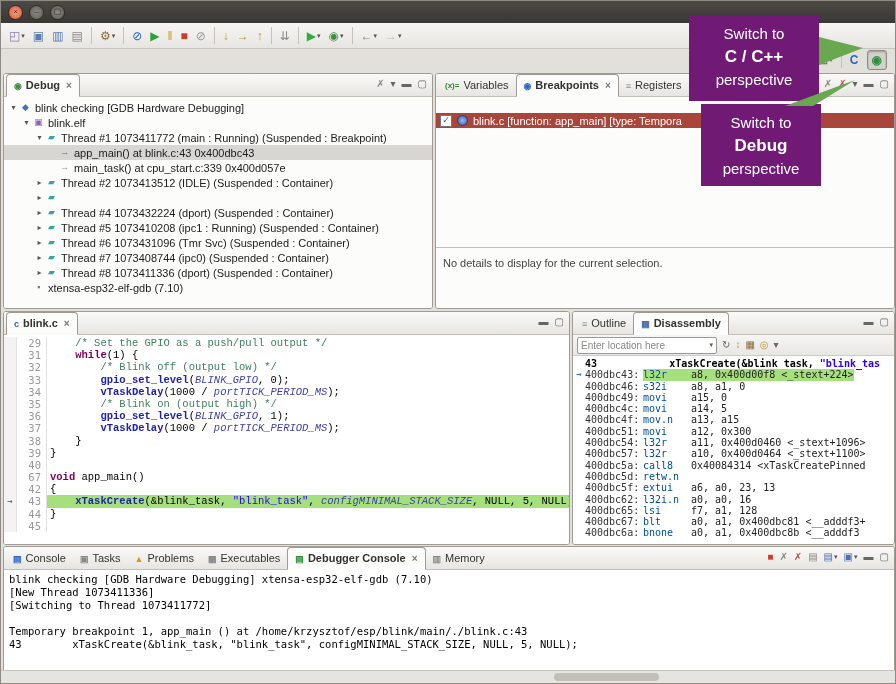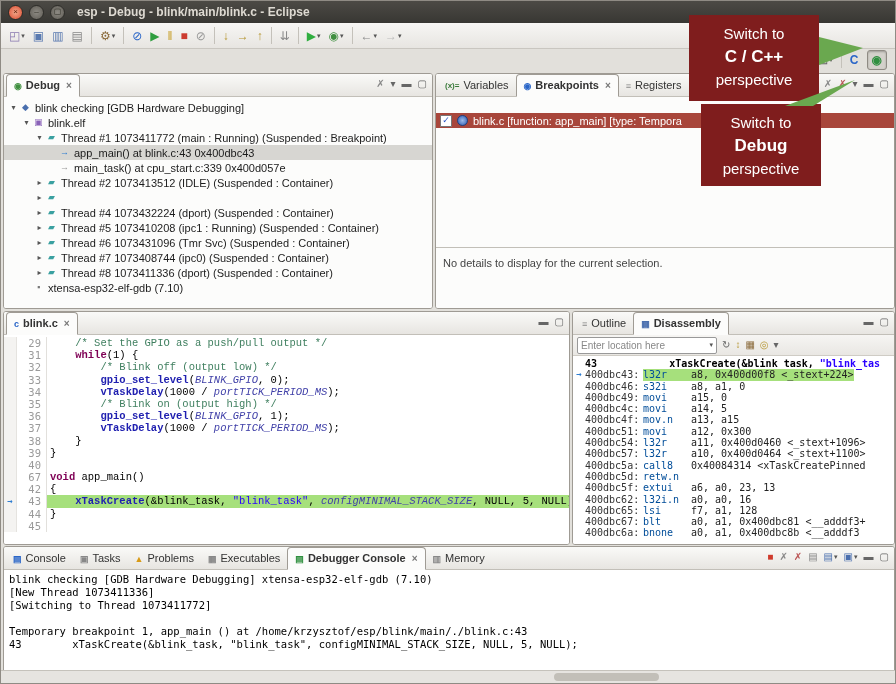--- a/index.html
+++ b/index.html
@@ -91,40 +91,39 @@
   
   #console-panel{left:2px;top:545px;width:890px;height:126px;}
   #console-lines{position:absolute;top:23px;left:0;right:0;bottom:0;background:#fff;font-family:"DejaVu Sans Mono",monospace;font-size:10.5px;padding:3px 5px;overflow:hidden;}
   .con-line{white-space:pre;min-height:13px;line-height:13px;color:#000;}
 
   
   .bottom-scroll{position:absolute;left:0;right:0;bottom:0;height:12px;background:#e6e4e0;border-top:1px solid #c5c2bb;}
   .bs-thumb{position:absolute;left:553px;top:2px;width:105px;height:8px;background:#c2bfb8;border-radius:4px;}
 
   
-  .callout{position:absolute;background:#7f1d1d;color:#fff;text-align:center;z-index:60;padding:7px 6px;box-sizing:border-box;}
+  .callout{position:absolute;background:#701a75;color:#fff;text-align:center;z-index:60;padding:7px 6px;box-sizing:border-box;}
   .co-line{font-size:15px;line-height:23px;}
   .co-bold{font-weight:bold;font-size:17px;}
   #callout-cpp{top:14px;left:688px;width:130px;height:86px;}
   #callout-cpp .co-tail{position:absolute;left:100%;top:22px;width:0;height:0;border-top:11px solid transparent;border-bottom:17px solid transparent;border-left:44px solid #6aa84f;}
   #callout-debug{top:103px;left:700px;width:120px;height:82px;}
   #callout-debug svg{position:absolute;top:-24px;right:-34px;}
 </style>
 </head>
 <body>
 
 <div class="window">
 
   <div class="titlebar">
     <div class="wbtns" id="win-buttons">
         <span class="wbtn close">×</span>
         <span class="wbtn">–</span>
         <span class="wbtn">▢</span>
       </div>
-    <span class="wtitle">esp - Debug - blink/main/blink.c - Eclipse</span>
   </div>
 
   <div class="toolbar">
     <div id="toolbar-icons">
         <span class="tb-ic">
           <span class="ic-g" style="color: rgb(138, 122, 176);">◰</span>
           <span class="ic-dd">▾</span>
         </span>
         <span class="tb-ic">
           <span class="ic-g" style="color: rgb(90, 122, 176);">▣</span>

